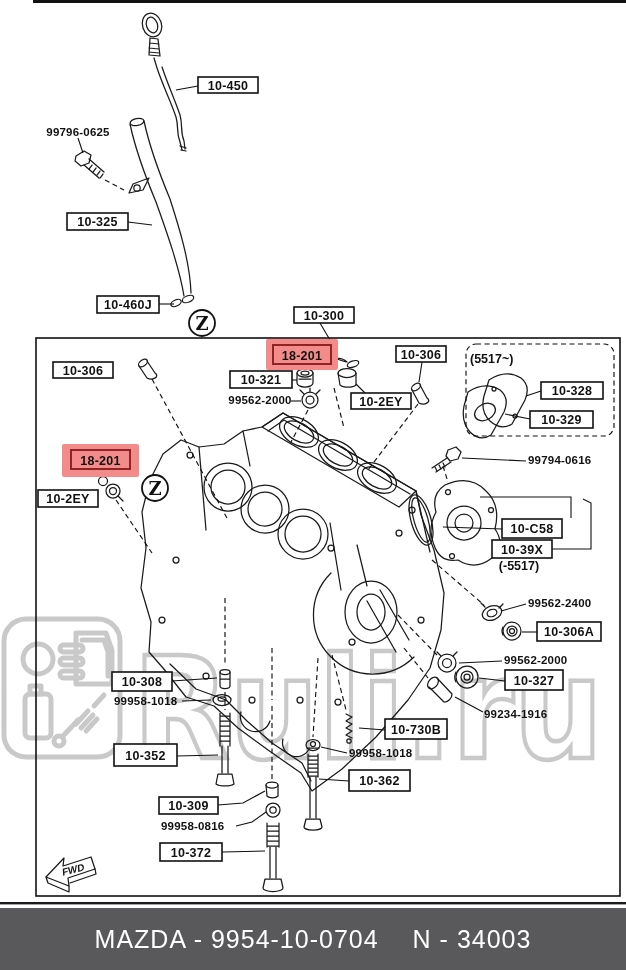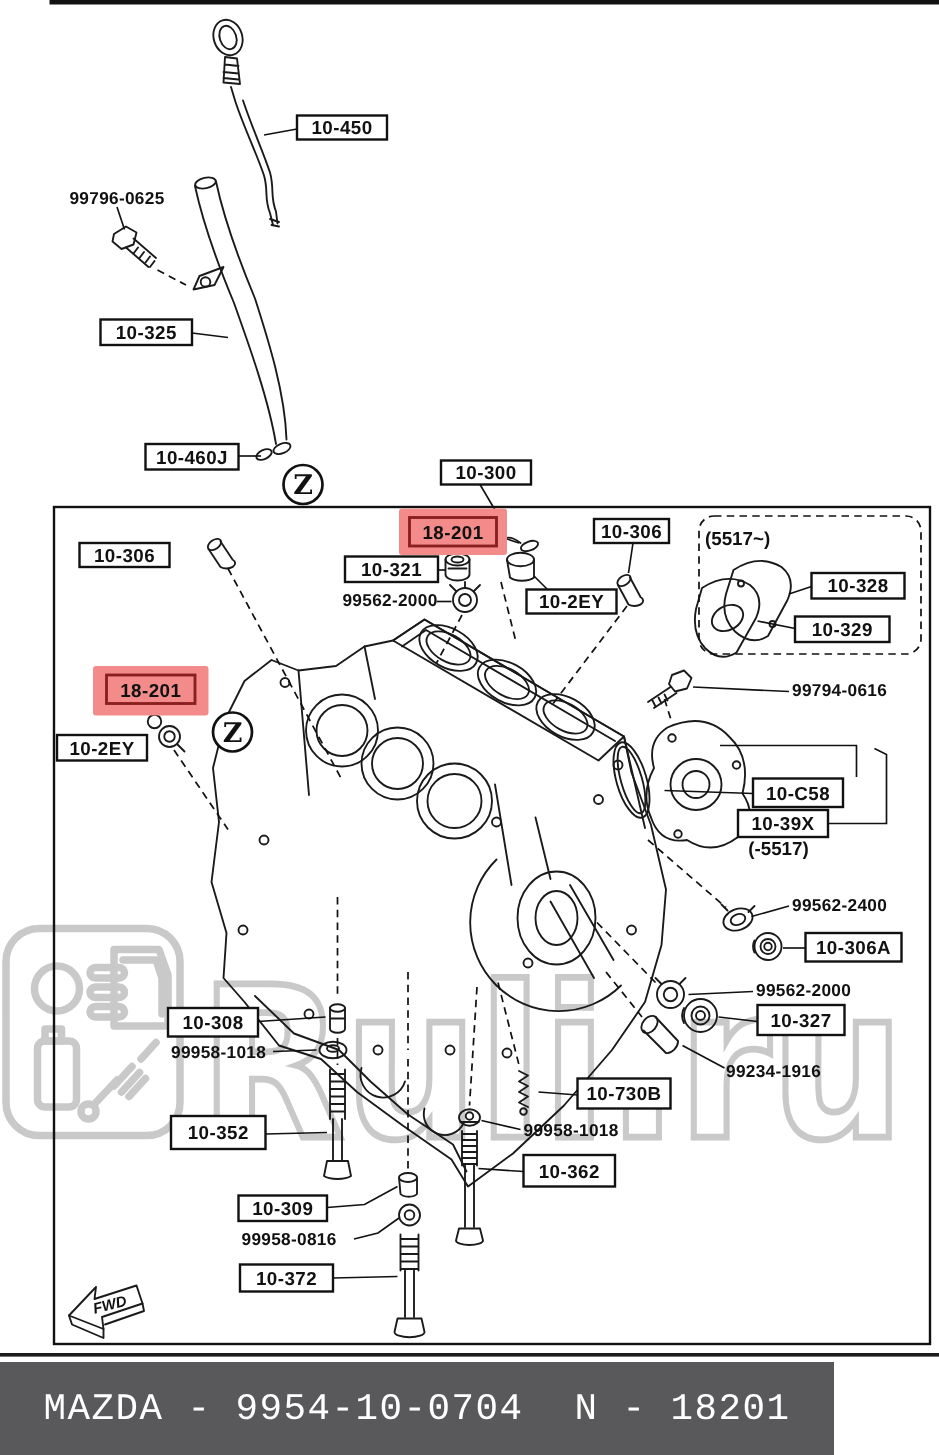--- a/index.html
+++ b/index.html
@@ -21,23 +21,23 @@
   .hl{fill:var(--highlight-fill);}
   .rbox{fill:none;stroke:var(--highlight-border);stroke-width:1.9;}
   .ln{stroke:#111;stroke-width:1.1;fill:none;}
   .dln{stroke:#111;stroke-width:1.15;fill:none;stroke-dasharray:5 3.5;}
   .dw{stroke:var(--ink);stroke-width:1.25;fill:none;stroke-linejoin:round;stroke-linecap:round;}
   .wm{stroke:var(--watermark);fill:none;stroke-width:5;stroke-linejoin:round;stroke-linecap:round;}
   .wmtxt{font-family:"DejaVu Sans",sans-serif;font-weight:bold;fill:none;
          stroke:var(--watermark);stroke-width:4.5;}
   .zg{font-family:"DejaVu Serif",serif;font-weight:bold;font-size:18px;fill:#111;text-anchor:middle;}
   .fwdt{font-size:10px;font-weight:bold;font-style:italic;fill:#111;text-anchor:middle;}
-  #footer{position:absolute;left:0;top:908px;width:556px;height:62px;background:var(--footer-bg);
+  #footer{position:absolute;left:0;top:908px;width:626px;height:62px;background:var(--footer-bg);
           display:flex;align-items:center;justify-content:center;gap:34px;
-          color:#ffffff;font-size:25px;letter-spacing:1px;font-family:Liberation Mono, monospace;}
+          color:#ffffff;font-size:25px;letter-spacing:1px;}
 </style>
 </head>
 <body>
 
 <div id="stage">
 <svg width="626" height="970" viewBox="0 0 626 970">
 
   <rect x="33" y="0" width="593" height="3" fill="#111"></rect>
 
   <g>
@@ -425,15 +425,15 @@
   <g>
     <path class="dw" d="M46,877 L64,858 L63,866 L91,857 L95,869 L68,878 L69,886 Z"></path>
     <path class="dw" d="M46,877 L48,883 L69,892 L69,886 M95,869 L96,874 L70,883"></path>
     <text class="fwdt" transform="translate(74,873) rotate(-14)">FWD</text>
   </g>
 </svg>
 
 
 <div id="footer">
   <span>MAZDA - 9954-10-0704</span>
-  <span>N - 18201</span>
+  <span>N - 34003</span>
 </div>
 </div>
 
 </body></html>

